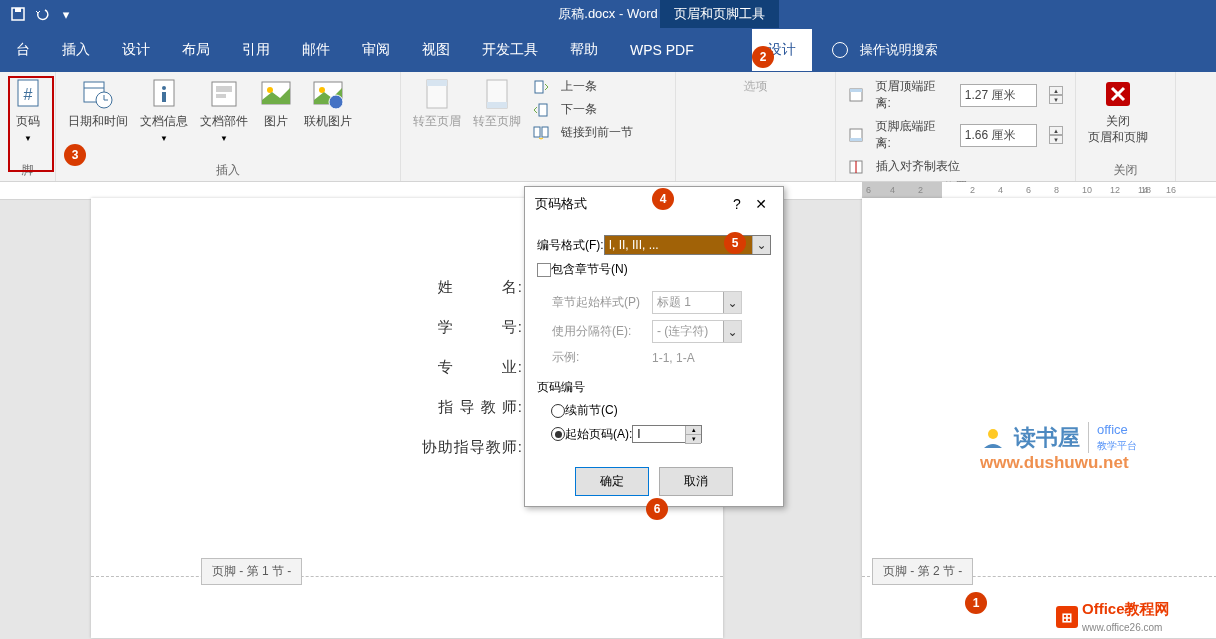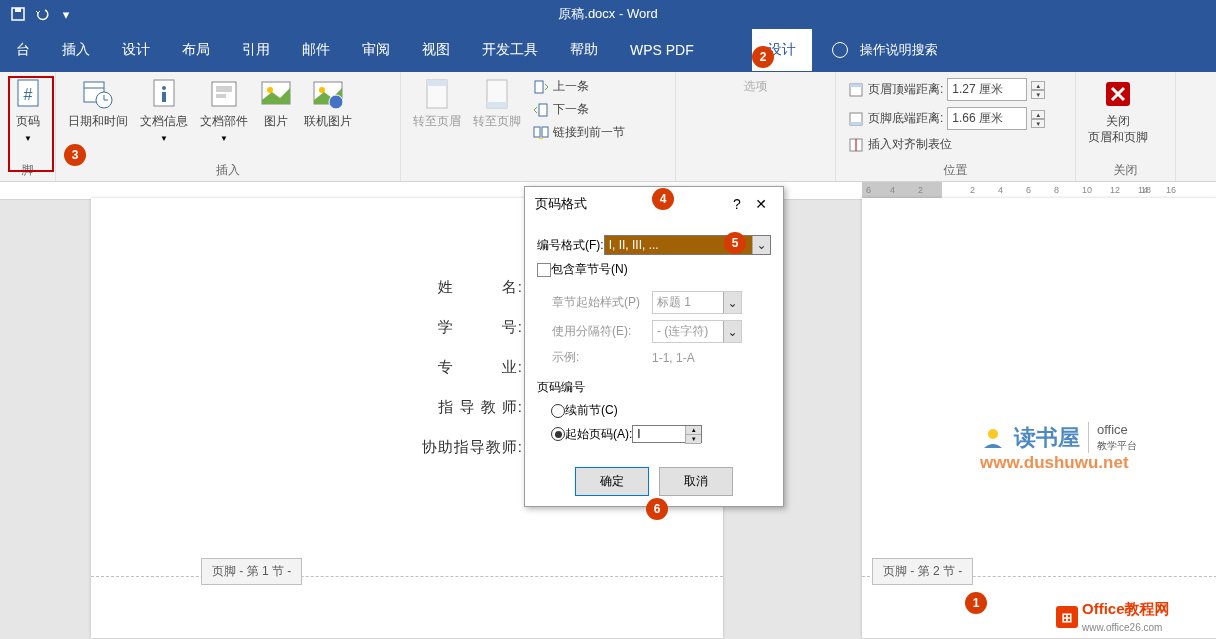--- a/index.html
+++ b/index.html
@@ -19,21 +19,21 @@
     
     .ribbon { height: 110px; background: #f3f3f3; border-bottom: 1px solid #d4d4d4; display: flex; }
     .ribbon-group { border-right: 1px solid #e1e1e1; padding: 4px 8px 0; display: flex; flex-direction: column; }
     .ribbon-group-content { flex: 1; display: flex; align-items: flex-start; gap: 4px; }
     .ribbon-group-label { text-align: center; color: #666; font-size: 12px; padding: 2px 0; }
     .rbtn-large { display: flex; flex-direction: column; align-items: center; padding: 2px 4px; gap: 4px; cursor: pointer; }
     .rbtn-large .ricon { width: 32px; height: 32px; }
     .rbtn-large .rlabel { font-size: 12px; text-align: center; line-height: 1.3; color: #444; }
     .rbtn-disabled { opacity: 0.5; }
     .ribbon-col { display: flex; flex-direction: column; gap: 2px; }
-    .ribbon-row { display: flex; align-items: center; gap: 4px; padding: 2px 4px; font-size: 12px; color: #444; }
+    .ribbon-row { display: flex; align-items: center; gap: 12px; padding: 2px 4px; font-size: 12px; color: #444; }
     .ribbon-row .mini-icon { width: 16px; height: 16px; }
     .checkbox { width: 14px; height: 14px; border: 1px solid #888; display: inline-flex; align-items: center; justify-content: center; font-size: 11px; color: #2b579a; }
     .ribbon-input { border: 1px solid #ababab; padding: 2px 4px; width: 80px; font-size: 12px; background: #fff; }
     .ribbon-spinner { display: flex; flex-direction: column; }
     .ribbon-spinner span { width: 14px; height: 9px; border: 1px solid #ababab; background: #f3f3f3; font-size: 7px; text-align: center; line-height: 7px; cursor: pointer; }
     
     .highlight-box { position: absolute; border: 2px solid #c00000; pointer-events: none; }
     .marker { width: 22px; height: 22px; background: #d83b01; border-radius: 50%; color: #fff; display: flex; align-items: center; justify-content: center; font-size: 12px; font-weight: bold; position: absolute; pointer-events: none; }
     
     .doc-area { position: absolute; top: 182px; left: 0; right: 0; bottom: 0; background: #e6e6e6; }
@@ -93,20 +93,21 @@
       </span>
     <span class="tb-icon">
         <svg width="14" height="14">
           <path d="M10 3 A5 5 0 1 1 3 6" fill="none" stroke="#fff" stroke-width="1.5"></path>
           <path d="M1 4 L3 6 L5 4" fill="none" stroke="#fff"></path>
         </svg>
       </span>
     <span class="tb-icon">▾</span>
   </div>
   <div class="titlebar-center">原稿.docx - Word</div>
+  <div class="titlebar-context">页眉和页脚工具</div>
 </div>
 
 <div class="tabs">
   <div class="tab">台</div>
   <div class="tab">插入</div>
   <div class="tab">设计</div>
   <div class="tab">布局</div>
   <div class="tab">引用</div>
   <div class="tab">邮件</div>
   <div class="tab">审阅</div>
@@ -402,21 +403,21 @@
 <div class="marker" style="left:724px;top:232px">5</div>
 <div class="marker" style="left:646px;top:498px">6</div>
 
 <div class="watermark" style="left:980px;top:422px">
   <div style="display:flex;align-items:center;gap:8px">
     <svg width="26" height="24">
         <circle cx="13" cy="8" r="5" fill="#ffc000"></circle>
         <path d="M4 22 Q13 14 22 22" fill="#2e75b6"></path>
       </svg>
     <span class="wm-logo">读书屋</span>
-    <span style="border-left:1px solid #bbb;padding-left:8px;color:#404040;font-size:13px">
+    <span style="border-left:1px solid #bbb;padding-left:8px;color:#3b82f6;font-size:13px">
       <span>office</span><br>
       <span style="font-size:10px">教学平台</span>
     </span>
   </div>
   <div class="wm-url">www.dushuwu.net</div>
 </div>
 <div class="office-logo" style="left:1056px;top:600px">
   <span class="office-square">⊞</span>
   <div>
     <span style="color:#eb3c00;font-weight:bold;font-size:15px">Office教程网</span><br>

